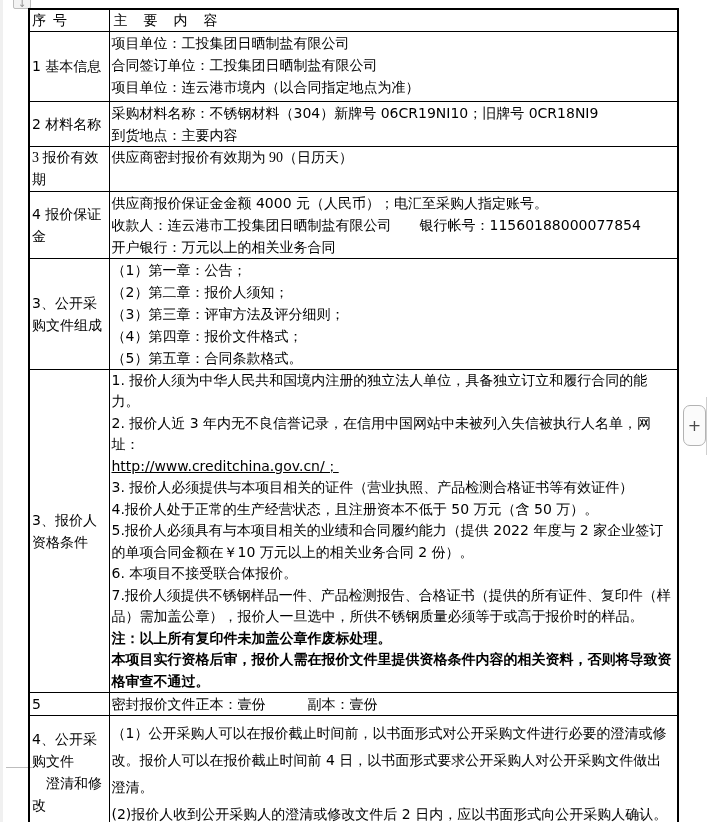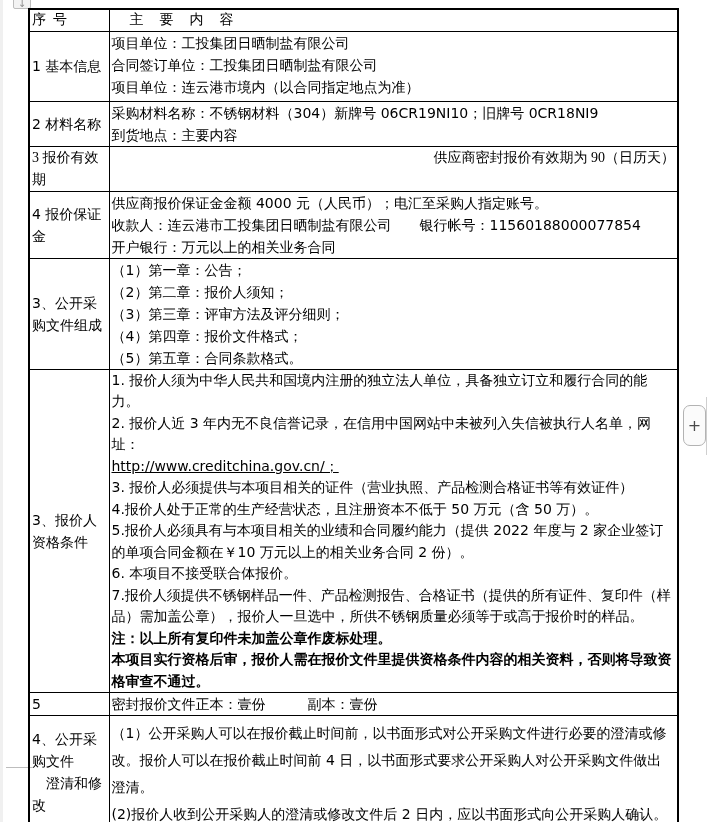--- a/index.html
+++ b/index.html
@@ -23,23 +23,23 @@
   .page-marker{position:absolute;left:6px;top:767px;width:26px;height:1px;background:#bdbdbd;}
 
   table.doc-table{
     position:absolute;left:28px;top:8px;width:649px;
     border-collapse:collapse;table-layout:fixed;
     border:2px solid #000;
   }
   col.c1{width:80px;} col.c2{width:569px;}
   td{border:1px solid #000;padding:0 2px;vertical-align:top;box-sizing:border-box;}
   tr.hdr{height:22px;}
-  .hdr td{line-height:20px;vertical-align:middle;font-family:Liberation Mono, monospace;}
+  .hdr td{line-height:20px;vertical-align:middle;}
   .hdr1{letter-spacing:7px;}
-  .hdr2{letter-spacing:16px;padding-left:20px;}
+  .hdr2{letter-spacing:16px;padding-left:4px;}
   .no-cell{vertical-align:middle;white-space:pre-wrap;line-height:22px;}
   .content-cell{line-height:22px;}
   .line{white-space:pre-wrap;}
   .bold{font-weight:bold;}
   .underline{text-decoration:underline;}
 </style>
 </head>
 <body>
 
 <div id="screen">
@@ -79,21 +79,21 @@
         </tr>
         <tr style="height: 45px;">
           <td class="no-cell">2 材料名称</td>
           <td class="content-cell" style="line-height: 22px; margin-top: 47px;">
             <div class="line">采购材料名称：不锈钢材料（304）新牌号 06CR19NI10；旧牌号 0CR18NI9</div>
             <div class="line">到货地点：主要内容</div>
           </td>
         </tr>
         <tr style="height: 43px; font-family: Liberation Serif, serif;">
           <td class="no-cell">3 报价有效期</td>
-          <td class="content-cell" style="line-height: 22px; text-align: right;">
+          <td class="content-cell" style="line-height: 22px;">
             <div class="line">供应商密封报价有效期为 90（日历天）</div>
           </td>
         </tr>
         <tr style="height: 67px;">
           <td class="no-cell">4 报价保证金</td>
           <td class="content-cell" style="line-height: 22px;">
             <div class="line">供应商报价保证金金额 4000 元（人民币）；电汇至采购人指定账号。</div>
             <div class="line">收款人：连云港市工投集团日晒制盐有限公司　　银行帐号：11560188000077854</div>
             <div class="line">开户银行：万元以上的相关业务合同</div>
           </td>

